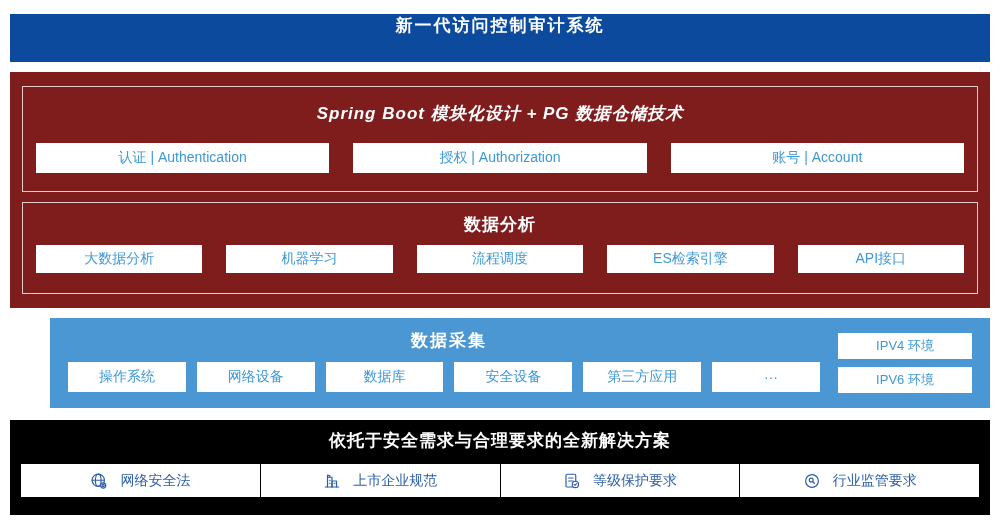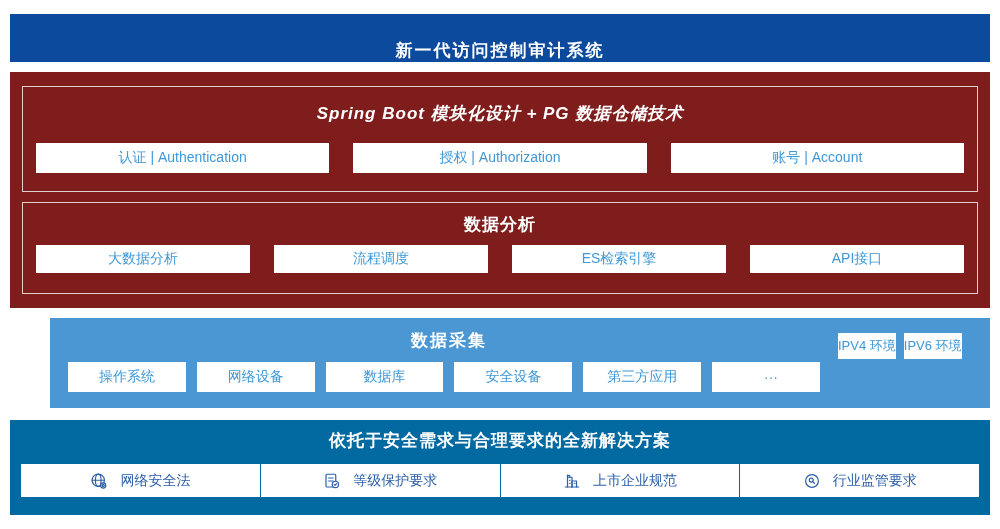--- a/index.html
+++ b/index.html
@@ -8,21 +8,21 @@
     width: 1000px; height: 529px;
     font-family: "Liberation Sans", "DejaVu Sans", sans-serif;
     position: relative; overflow: hidden;
   }
   .canvas { position: relative; width: 1000px; height: 529px; }
 
   
   .banner {
     position: absolute; left: 10px; top: 14px; width: 980px; height: 48px;
     background: #0c4a9e; color: #ffffff;
-    display: flex; align-items: flex-end; justify-content: center;
+    display: flex; align-items: flex-start; justify-content: center;
     font-size: 17px; font-weight: bold; letter-spacing: 2px;
   }
 
   
   .platform {
     position: absolute; left: 10px; top: 72px; width: 980px; height: 236px;
     background: #7f1d1d; padding: 14px 12px;
   }
   .inner-box {
     border: 1px solid rgba(255,255,255,0.78);
@@ -52,32 +52,32 @@
   }
   .collection .section-title {
     color: #ffffff; text-align: center; font-weight: bold;
     font-size: 17px; line-height: 22px; letter-spacing: 2px;
     margin: 2px 0 10px;
   }
   .collection .row { gap: 11px; }
   .env-panel {
     position: absolute; left: 820px; top: 318px; width: 170px; height: 90px;
     background: #4b97d3; padding: 15px 18px;
-    display: flex; flex-direction: row; gap: 8px;
+    display: flex; flex-direction: column; gap: 8px;
   }
   .env-cell {
     background: #ffffff; height: 26px;
     display: flex; align-items: center; justify-content: center;
     color: #3f98d6; font-size: 13px;
   }
 
   
   .solution {
     position: absolute; left: 10px; top: 420px; width: 980px; height: 95px;
-    background: #0369a1; padding: 8px 11px;
+    background: #000000; padding: 8px 11px;
   }
   .solution .section-title {
     color: #ffffff; text-align: center; font-weight: bold;
     font-size: 17px; line-height: 22px; letter-spacing: 1px;
     margin: 2px 0 12px;
   }
   .solution .row { gap: 1px; }
   .solution .cell {
     height: 33px; color: #2d5fa8; gap: 12px;
   }
@@ -104,20 +104,21 @@
         <div class="cell">认证 | Authentication</div>
         <div class="cell">授权 | Authorization</div>
         <div class="cell">账号 | Account</div>
       </div>
     </div>
 
     <div class="inner-box analysis-box">
       <div class="inner-title">数据分析</div>
       <div class="row">
         <div class="cell">大数据分析</div>
+        <div class="cell">机器学习</div>
         <div class="cell">流程调度</div>
         <div class="cell">ES检索引擎</div>
         <div class="cell">API接口</div>
       </div>
     </div>
 
   </div>
 
   <div class="collection">
     <div class="section-title">数据采集</div>
@@ -148,41 +149,41 @@
             <path d="M2.8 11h16.4"></path>
             <circle cx="17.6" cy="18" r="3.4" fill="#ffffff"></circle>
             <circle cx="17.6" cy="18" r="1.4"></circle>
           </svg>
         </span>
         <span>网络安全法</span>
       </div>
 
       <div class="cell">
         <span class="icon">
-          <svg viewBox="0 0 24 24" fill="none" stroke="currentColor" stroke-width="1.6" stroke-linecap="round">
-            <rect x="4" y="3" width="13" height="17" rx="1.5"></rect>
-            <path d="M7.5 8h6M7.5 12h6"></path>
-            <circle cx="16.5" cy="16.5" r="4.2" fill="#ffffff"></circle>
-            <path d="M14.8 16.6l1.3 1.3 2.1-2.3"></path>
-          </svg>
-        </span>
-        <span>等级保护要求</span>
-      </div>
-
-      <div class="cell">
-        <span class="icon">
           <svg viewBox="0 0 24 24" fill="none" stroke="currentColor" stroke-width="1.6" stroke-linecap="round" stroke-linejoin="round">
             <path d="M3 20h18"></path>
             <path d="M6 20V7h6v13"></path>
             <path d="M12 20V12h6v8"></path>
             <path d="M6 7V4l3 1.2V7"></path>
             <path d="M8.5 11h1M8.5 15h1M15 15h1"></path>
           </svg>
         </span>
         <span>上市企业规范</span>
+      </div>
+
+      <div class="cell">
+        <span class="icon">
+          <svg viewBox="0 0 24 24" fill="none" stroke="currentColor" stroke-width="1.6" stroke-linecap="round">
+            <rect x="4" y="3" width="13" height="17" rx="1.5"></rect>
+            <path d="M7.5 8h6M7.5 12h6"></path>
+            <circle cx="16.5" cy="16.5" r="4.2" fill="#ffffff"></circle>
+            <path d="M14.8 16.6l1.3 1.3 2.1-2.3"></path>
+          </svg>
+        </span>
+        <span>等级保护要求</span>
       </div>
 
       <div class="cell">
         <span class="icon">
           <svg viewBox="0 0 24 24" fill="none" stroke="currentColor" stroke-width="1.6" stroke-linecap="round">
             <circle cx="12" cy="12" r="8.5"></circle>
             <circle cx="11" cy="10.8" r="2.6"></circle>
             <path d="M13 12.8l2.2 2.2"></path>
           </svg>
         </span>

